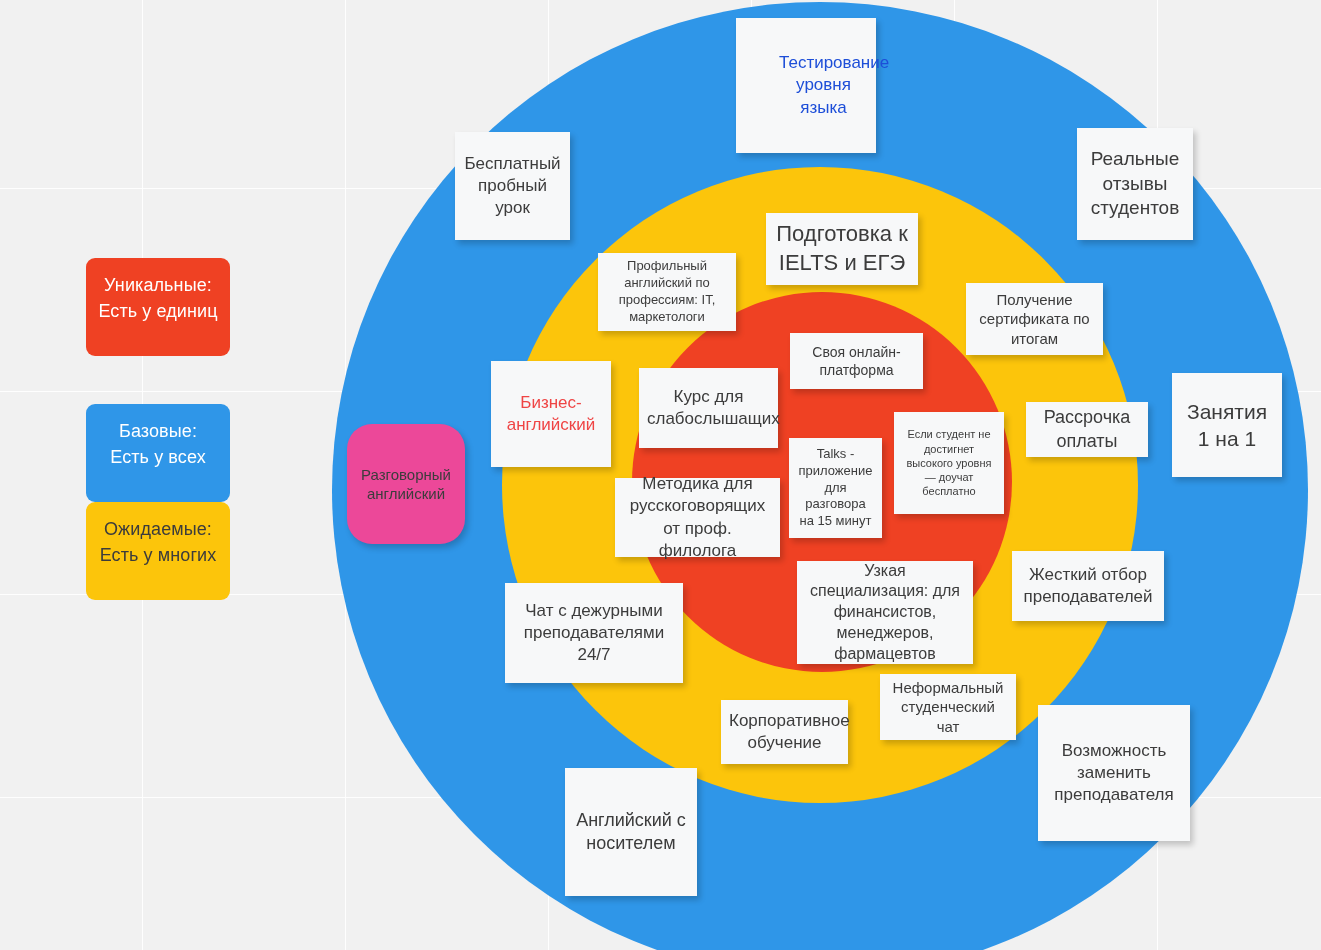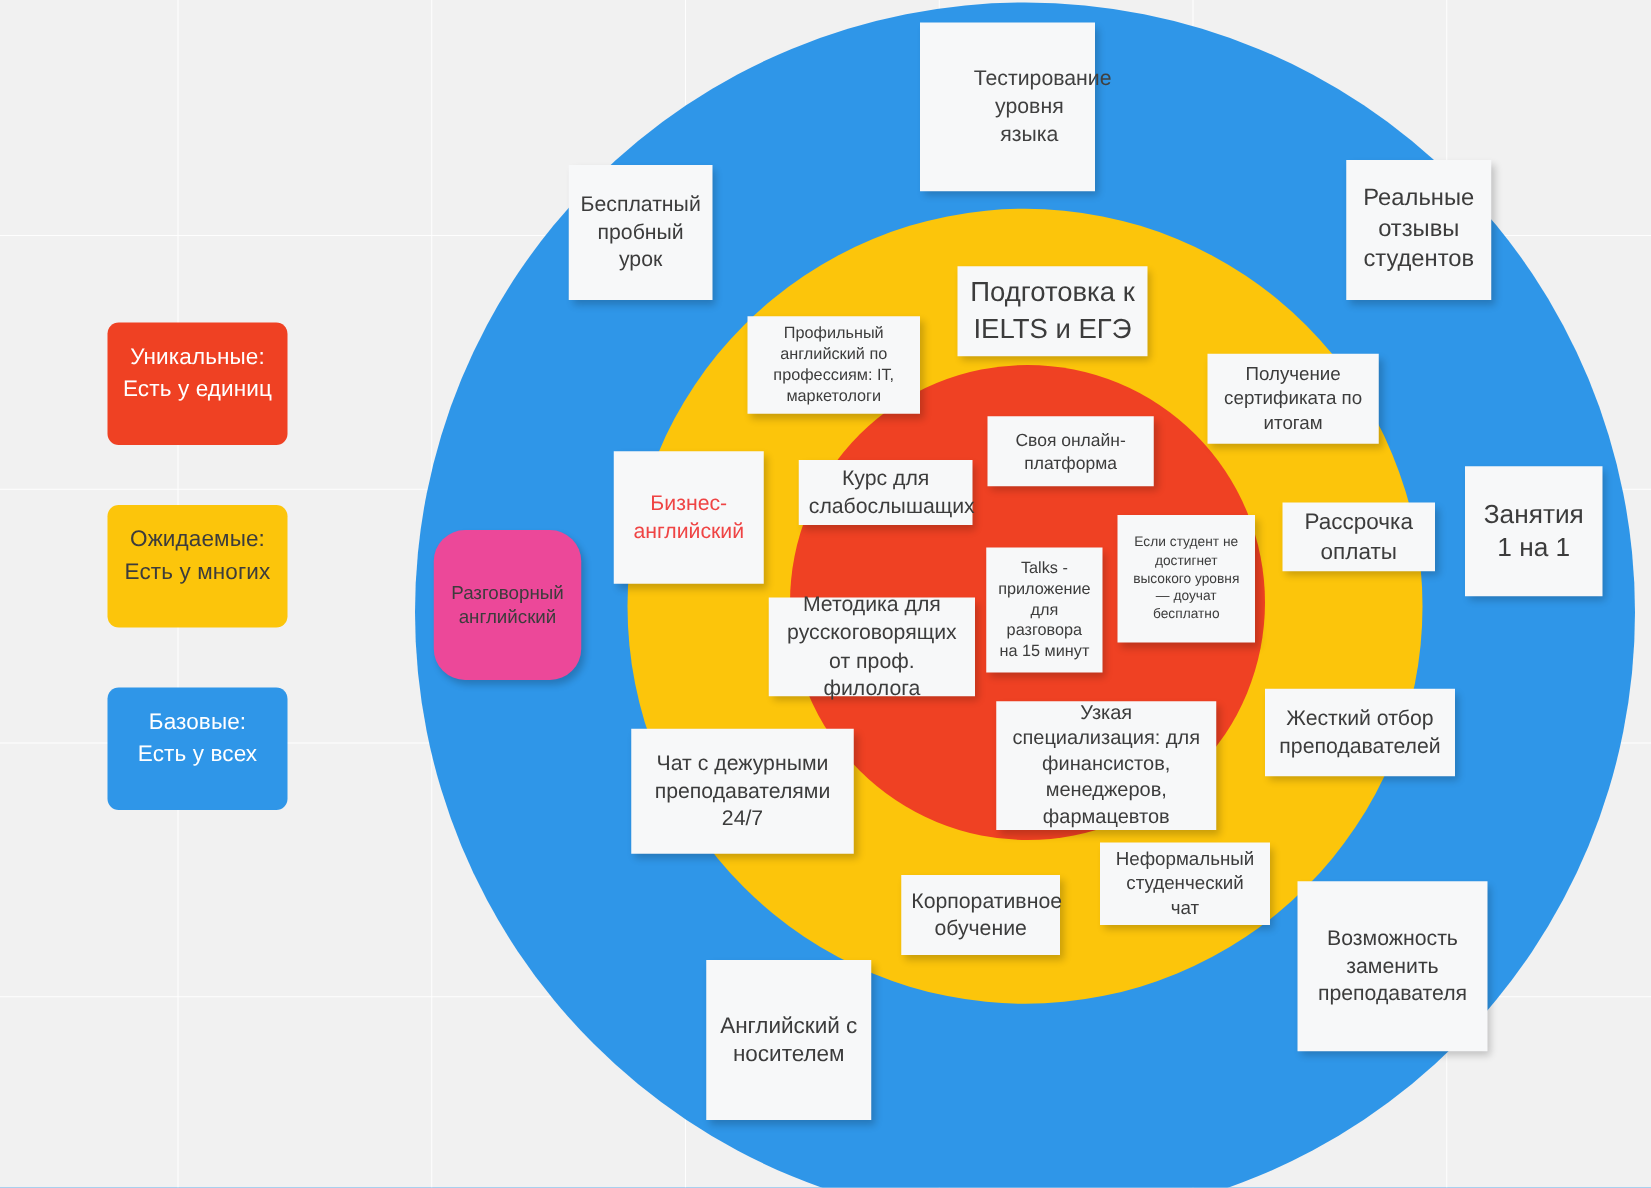--- a/index.html
+++ b/index.html
@@ -104,21 +104,21 @@
 
   
   #card-testing       { left: 736px; top: 18px;  width: 140px; height: 135px; font-size: 17px; }
   #card-trial         { left: 455px; top: 132px; width: 115px; height: 108px; font-size: 17px; }
   #card-reviews       { left: 1077px;top: 128px; width: 116px; height: 112px; font-size: 19px; }
   #card-ielts         { left: 766px; top: 213px; width: 152px; height: 72px;  font-size: 22px; }
   #card-profile       { left: 598px; top: 253px; width: 138px; height: 78px;  font-size: 13px; }
   #card-certificate   { left: 966px; top: 283px; width: 137px; height: 72px;  font-size: 15px; }
   #card-platform      { left: 790px; top: 333px; width: 133px; height: 56px;  font-size: 14px; }
   #card-business      { left: 491px; top: 361px; width: 120px; height: 106px; font-size: 17px; }
-  #card-deaf          { left: 639px; top: 368px; width: 139px; height: 52px;  font-size: 17px; }
+  #card-deaf          { left: 639px; top: 368px; width: 139px; height: 80px;  font-size: 17px; }
   #card-lessons       { left: 1172px;top: 373px; width: 110px; height: 104px; font-size: 21px; }
   #card-installment   { left: 1026px;top: 402px; width: 122px; height: 55px;  font-size: 18px; }
   #card-guarantee     { left: 894px; top: 412px; width: 110px; height: 102px; font-size: 11px; }
   #card-spoken        { left: 347px; top: 424px; width: 118px; height: 120px; font-size: 15px; }
   #card-talks         { left: 789px; top: 438px; width: 93px;  height: 100px; font-size: 13px; }
   #card-method        { left: 615px; top: 478px; width: 165px; height: 79px;  font-size: 17px; }
   #card-narrow        { left: 797px; top: 561px; width: 176px; height: 103px; font-size: 16px; }
   #card-selection     { left: 1012px;top: 551px; width: 152px; height: 70px;  font-size: 17px; }
   #card-chat247       { left: 505px; top: 583px; width: 178px; height: 100px;  font-size: 17px; }
   #card-studentchat   { left: 880px; top: 674px; width: 136px; height: 66px;  font-size: 15px; }
@@ -135,31 +135,31 @@
   <div class="ring" id="ring-base" style="background: rgb(47, 150, 232);"></div>
   <div class="ring" id="ring-expected" style="background: rgb(252, 197, 11);"></div>
   <div class="ring" id="ring-unique" style="background: rgb(239, 65, 35);"></div>
 </div>
 
 <div id="legend">
   <div class="legend-item" id="legend-unique" style="background: rgb(239, 65, 35); color: rgb(255, 255, 255);">
     <span class="legend-line">Уникальные:</span>
     <span class="legend-line">Есть у единиц</span>
   </div>
+  <div class="legend-item" id="legend-base" style="background: rgb(47, 150, 232); color: rgb(255, 255, 255);">
+    <span class="legend-line">Базовые:</span>
+    <span class="legend-line">Есть у всех</span>
+  </div>
   <div class="legend-item" id="legend-expected" style="background: rgb(252, 197, 11); color: rgb(60, 60, 60);">
     <span class="legend-line">Ожидаемые:</span>
     <span class="legend-line">Есть у многих</span>
   </div>
-  <div class="legend-item" id="legend-base" style="background: rgb(47, 150, 232); color: rgb(255, 255, 255);">
-    <span class="legend-line">Базовые:</span>
-    <span class="legend-line">Есть у всех</span>
-  </div>
 </div>
 
-<div class="card" id="card-testing" style="background: rgb(247, 248, 249); color: #404040; padding-left: 43px;">
+<div class="card" id="card-testing" style="background: rgb(247, 248, 249); color: #1d4ed8; padding-left: 43px;">
     <span>Тестирование уровня языка</span>
   </div>
 <div class="card" id="card-trial" style="background: rgb(247, 248, 249); color: rgb(60, 60, 60);">
     <span>Бесплатный пробный урок</span>
   </div>
 <div class="card" id="card-reviews" style="background: rgb(247, 248, 249); color: rgb(60, 60, 60);">
     <span>Реальные отзывы студентов</span>
   </div>
 <div class="card" id="card-ielts" style="background: rgb(247, 248, 249); color: rgb(60, 60, 60);">
     <span>Подготовка к IELTS и ЕГЭ</span>

